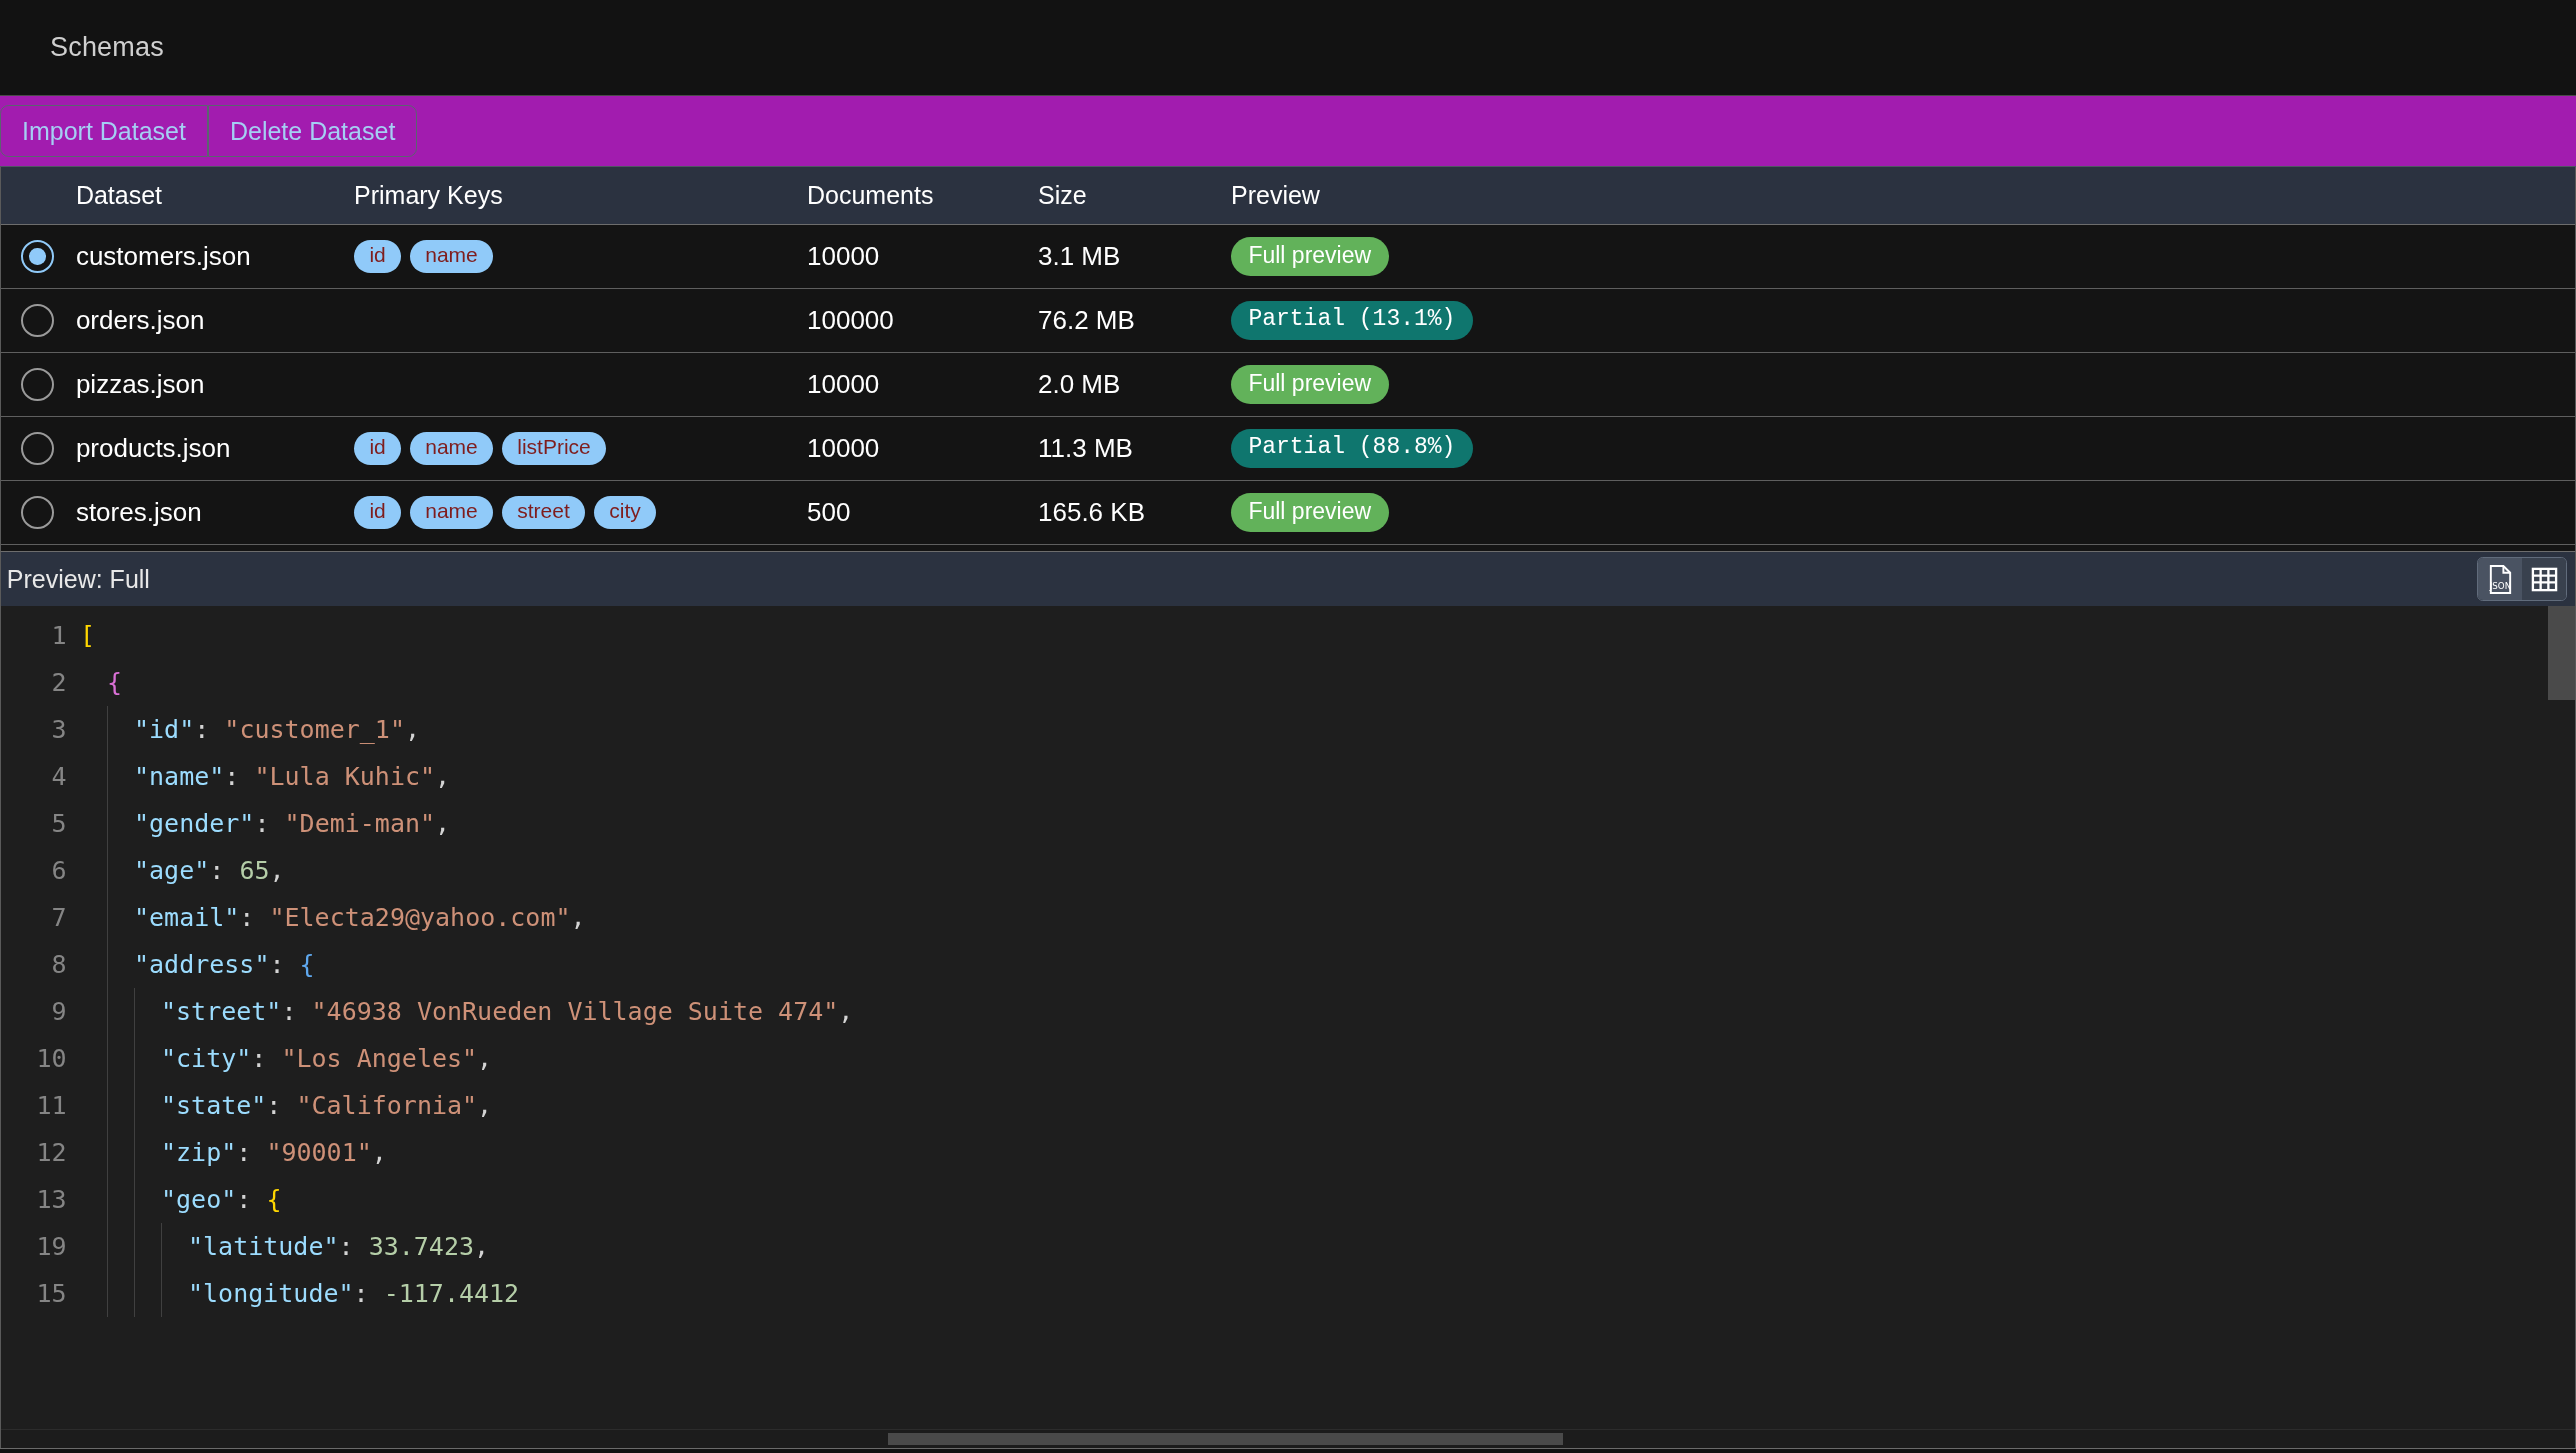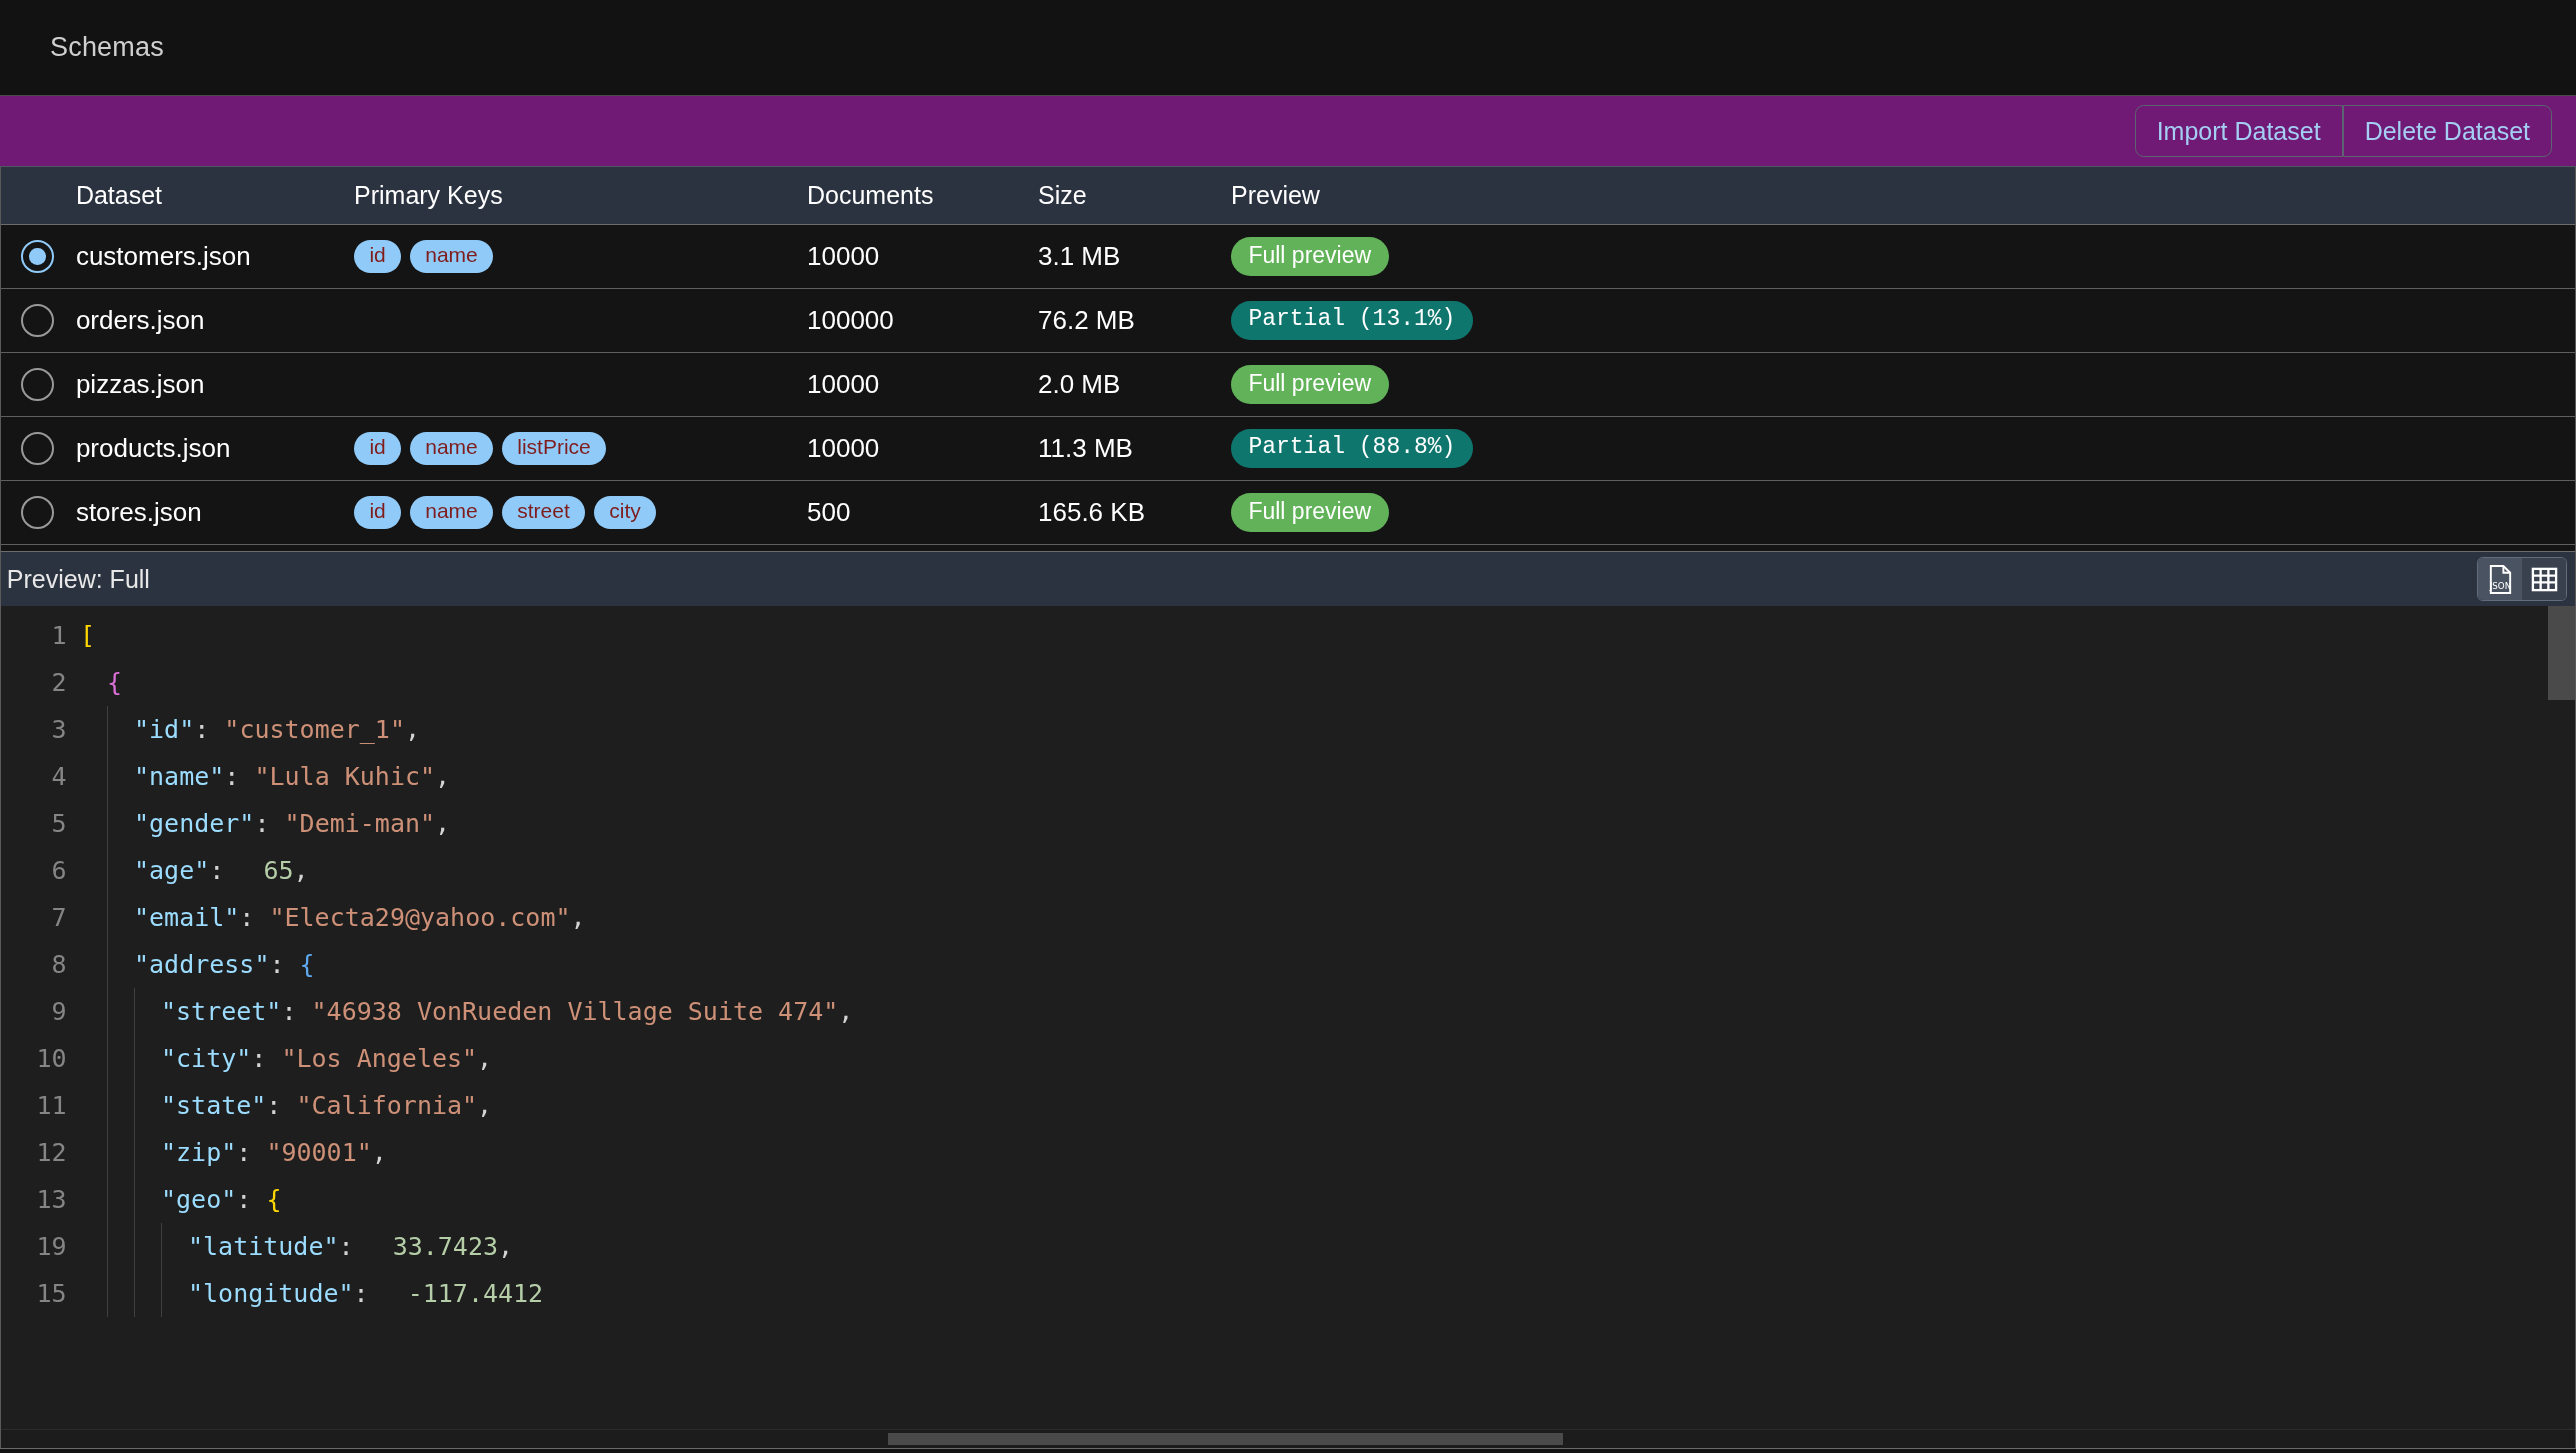--- a/index.html
+++ b/index.html
@@ -36,24 +36,23 @@
     content: "";
     position: absolute;
     left: 0; right: 0; bottom: -1.9px;
     height: 4.8px;
     background: #90caf9;
   }
 
   
   .toolbar {
     height: 71px;
-    background: #701a75;
+    background: #a21caf;
     display: flex;
     align-items: center;
-    justify-content: flex-end;
     padding-right: 24px;
     border-bottom: 1.9px solid #4f5662;
     flex: 0 0 auto;
   }
   .tbtn {
     height: 52px;
     padding: 0 21px;
     background: transparent;
     border: 1.9px solid #5b6470;
     color: #a5cef3;
@@ -212,21 +211,21 @@
   .ind {
     display: inline-block;
     width: 27px;
     height: 47px;
     vertical-align: top;
     border-left: 1px solid #404040;
   }
   .ind.first { border-left: none; }
   .k  { color: #9cdcfe; }
   .s  { color: #ce9178; }
-  .n  { color: #b5cea8; margin-left: 24px; }
+  .n  { color: #b5cea8; }
   .p  { color: #d4d4d4; }
   .b1 { color: #ffd700; }
   .b2 { color: #da70d6; }
   .b3 { color: #5fa8ee; }
 
   .vscroll {
     position: absolute;
     right: 0; top: 0;
     width: 27px;
     height: 100%;

